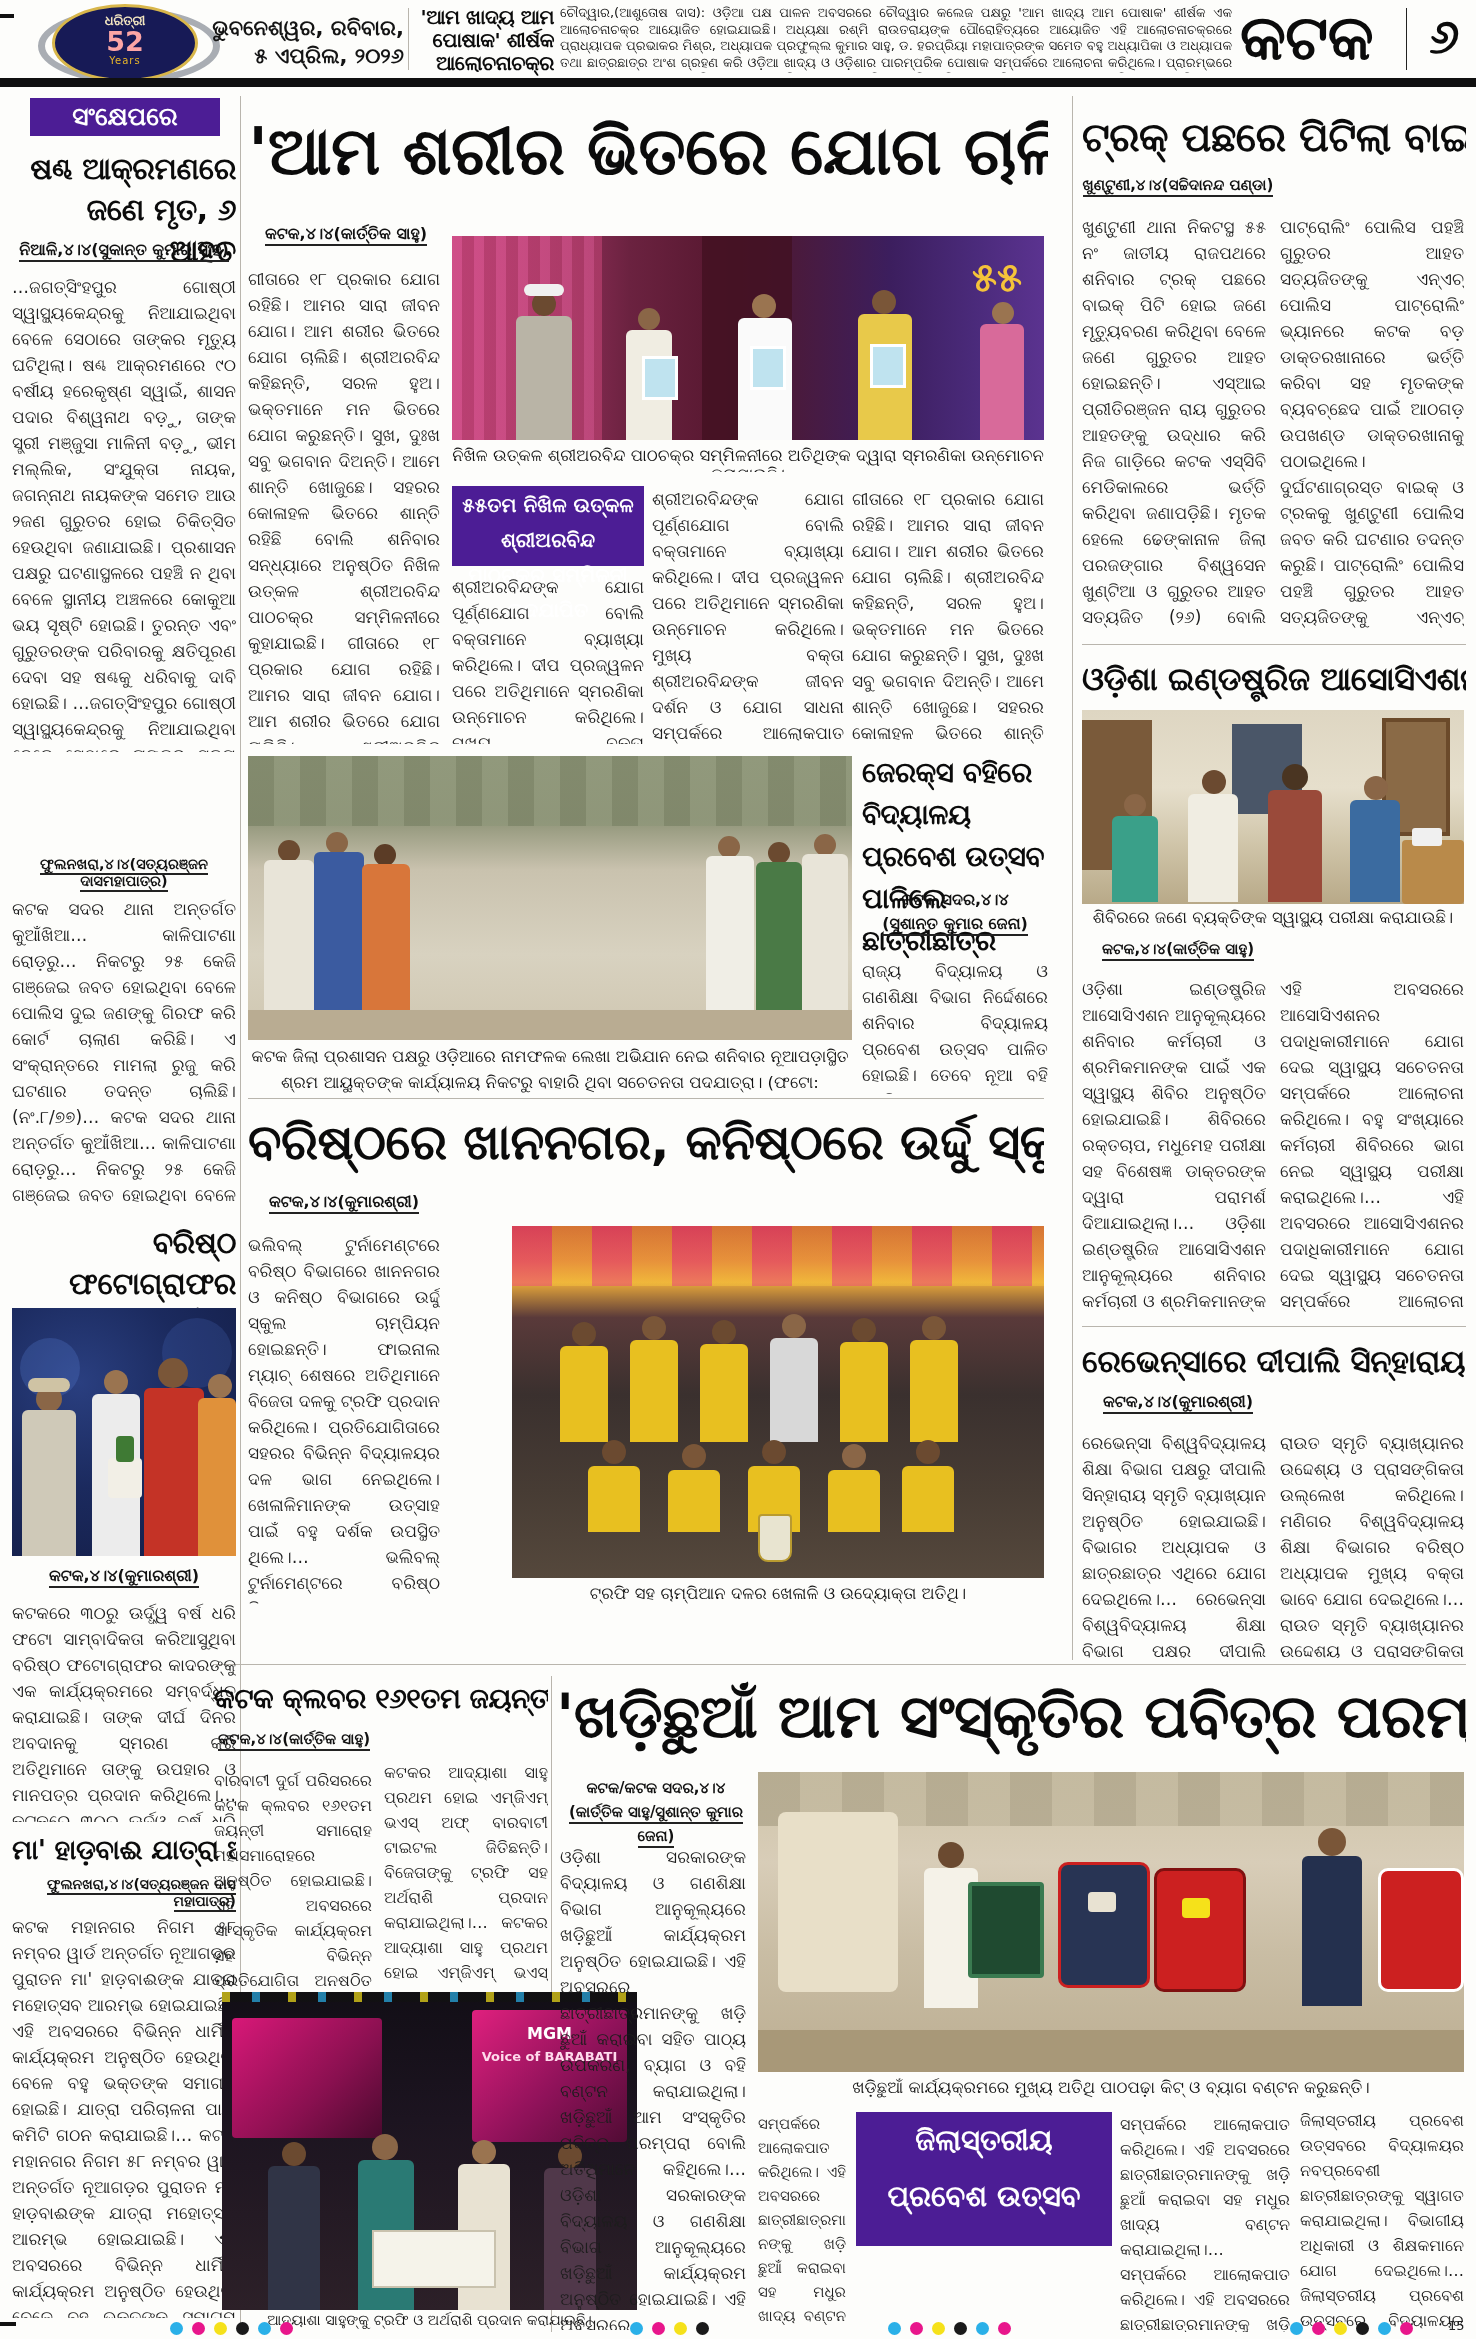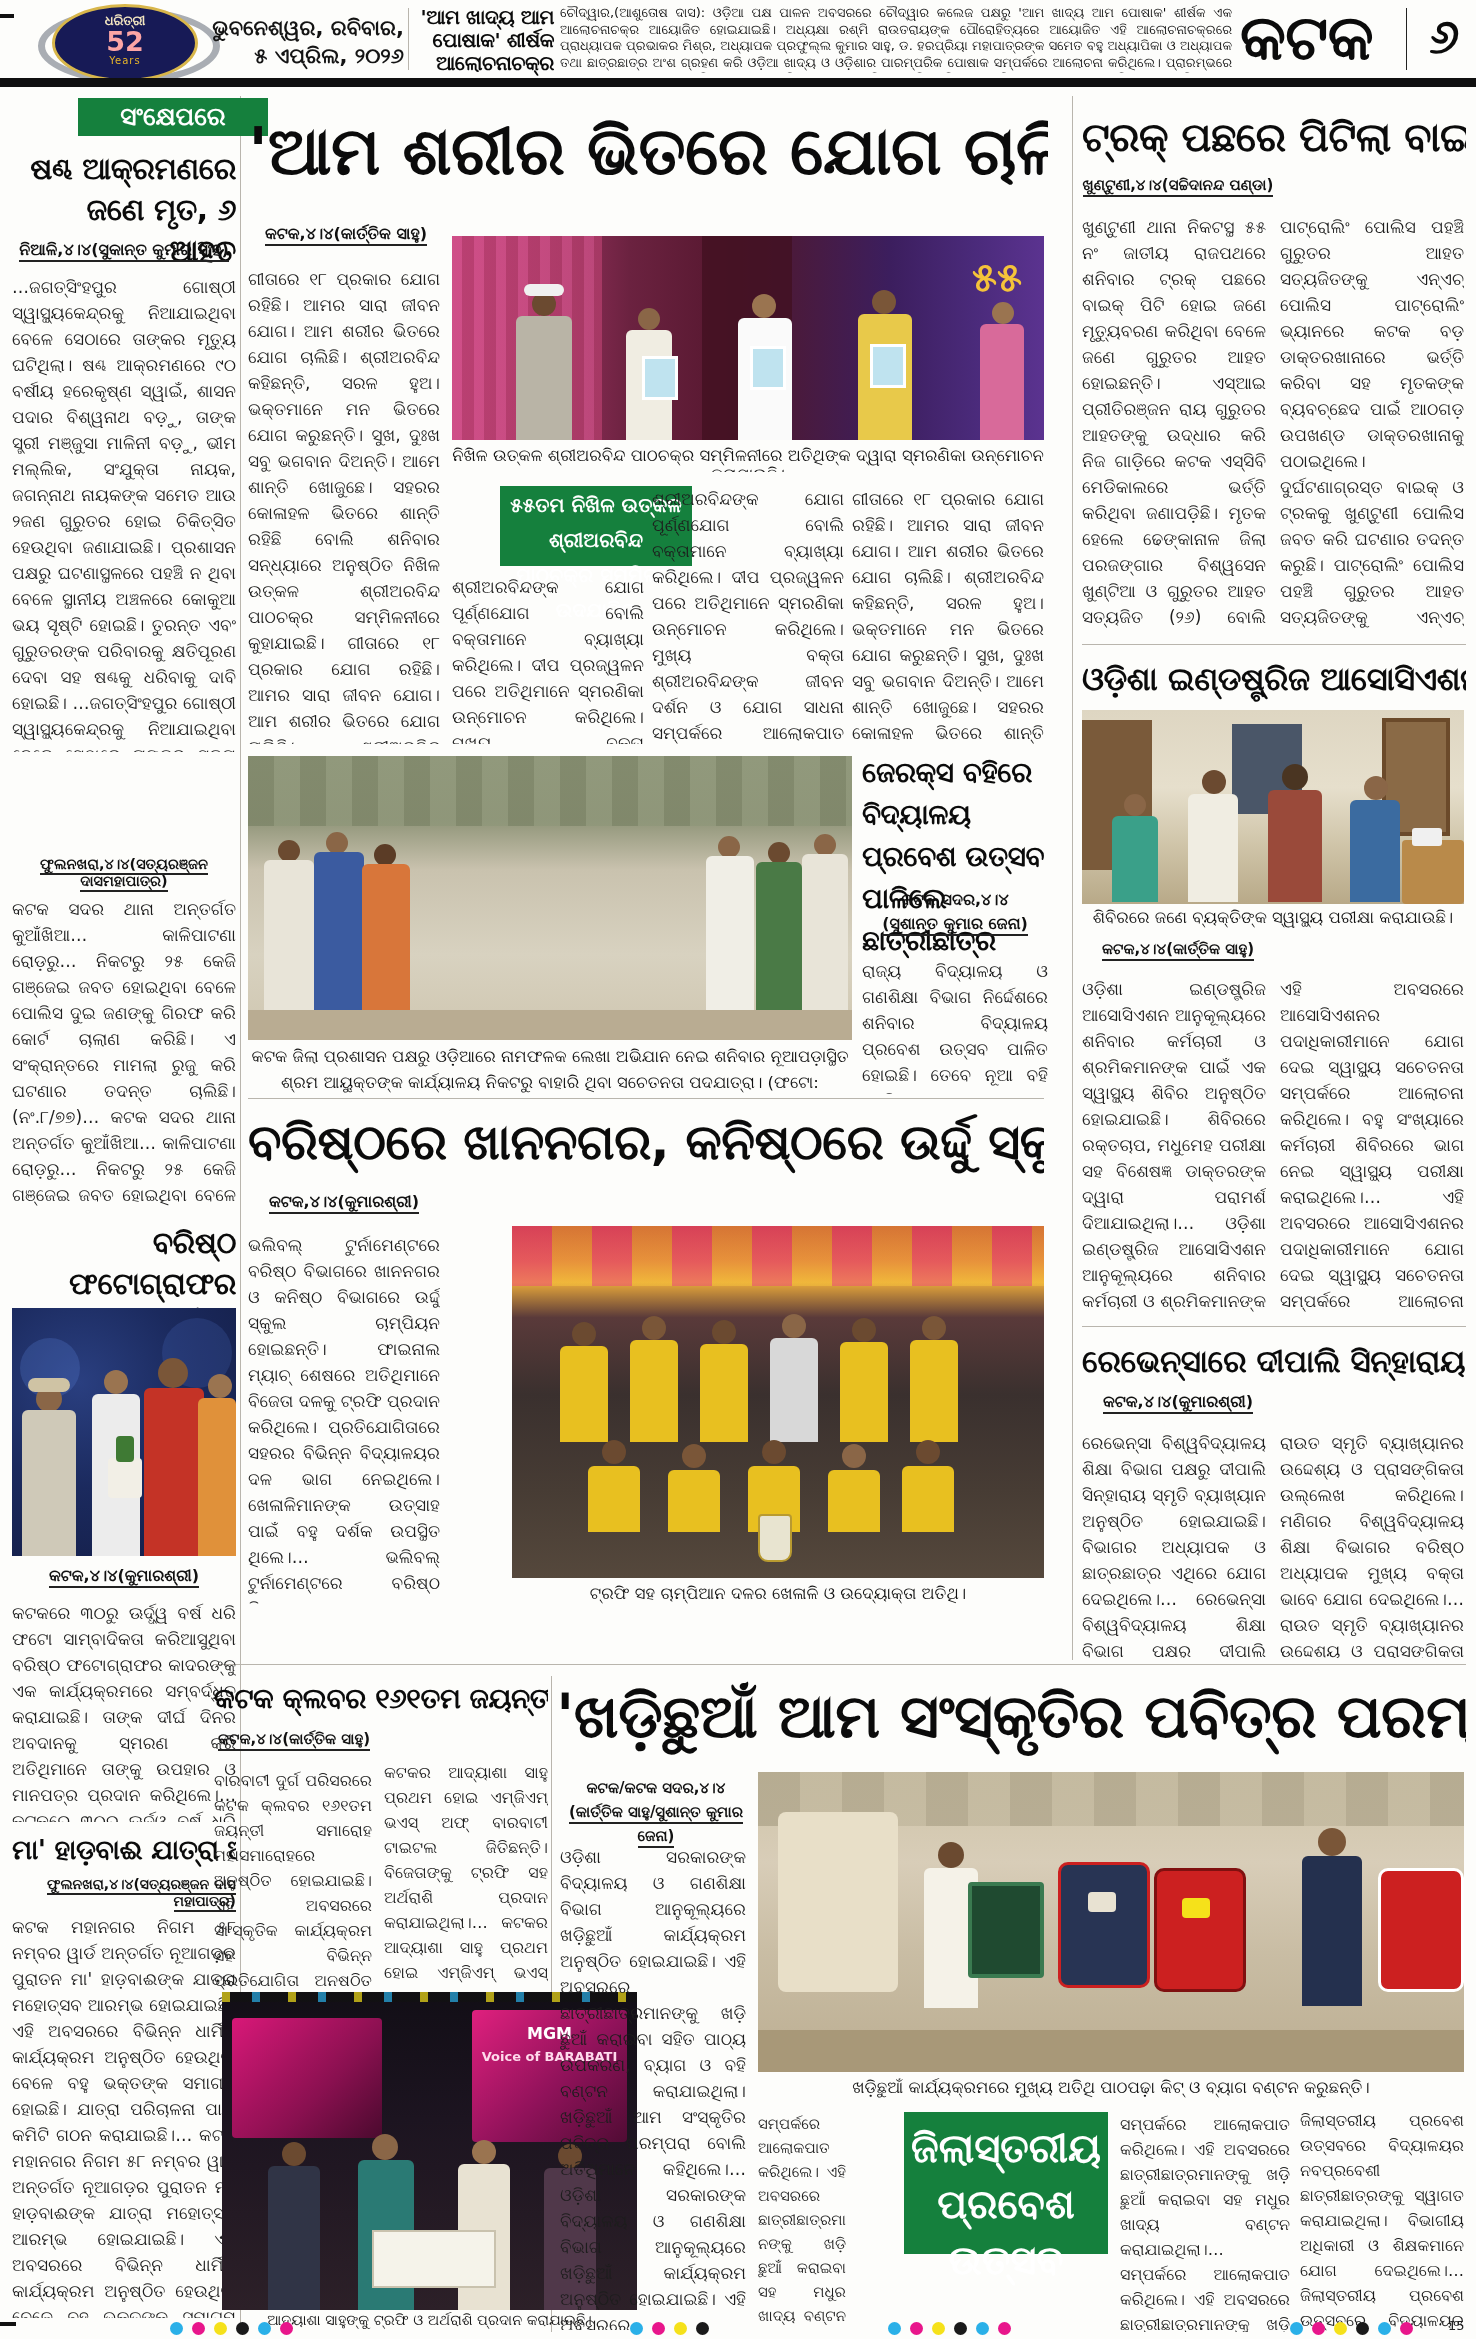--- a/index.html
+++ b/index.html
@@ -6,21 +6,21 @@
   #page{position:relative;width:1476px;height:2339px;background:#fdfdfb;margin:0 auto;
         font-family:"DejaVu Sans","Liberation Sans",sans-serif;color:#141414;overflow:hidden;}
   .abs{position:absolute;}
   .nowrap{white-space:nowrap;overflow:hidden;}
   .hl{font-weight:bold;color:#0b0b0b;letter-spacing:-0.5px;}
   .center{text-align:right;}
   .body-col{font-size:17px;line-height:26px;text-align:justify;color:#1d1d1d;overflow:hidden;word-break:break-word;}
   .byline{font-weight:bold;font-size:16px;text-align:center;color:#111;}
   .byline span{border-bottom:2px solid #222;padding-bottom:1px;}
   .caption{font-size:16.5px;font-weight:500;color:#111;text-align:center;overflow:hidden;}
-  .blackbox{background:#15803d;color:#fff;font-weight:bold;text-align:center;margin-left:48px;}
+  .blackbox{background:#4c1d95;color:#fff;font-weight:bold;text-align:center;}
   .vrule{width:1px;background:#b9b5ad;}
   .hrule{height:1px;background:#b9b5ad;}
   .photo{overflow:hidden;}
   .fig{position:absolute;border-radius:6px 6px 0 0;}
   .head{position:absolute;border-radius:50%;}
   .masthead-strip{font-size:13px;line-height:16.5px;text-align:justify;color:#111;overflow:hidden;}
   .dots span{display:inline-block;width:13px;height:13px;border-radius:50%;margin-right:9px;vertical-align:middle;}
 </style>
 </head>
 <body>
@@ -253,21 +253,21 @@
     <div class="fig" style="left:544px;top:84px;width:60px;height:150px;background:#24304e;"></div>
     <div class="abs" style="left:300px;top:90px;width:86px;height:120px;background:#283454;border-radius:10px;border:3px solid #cc2020;"></div>
     <div class="abs" style="left:396px;top:96px;width:86px;height:118px;background:#cc2020;border-radius:10px;border:3px solid #801010;"></div>
     <div class="abs" style="left:620px;top:96px;width:80px;height:118px;background:#cc2020;border-radius:10px;border:3px solid #fff;"></div>
     <div class="abs" style="left:330px;top:120px;width:28px;height:20px;background:#e8e2d2;border-radius:4px;"></div>
     <div class="abs" style="left:424px;top:126px;width:28px;height:20px;background:#f5e11a;border-radius:4px;"></div>
     <div class="abs" style="left:0;top:258px;width:706px;height:42px;background:#a89878;"></div>
   </div>
   <div class="abs caption" style="left:758px;top:2078px;width:706px;height:26px;">ଖଡ଼ିଛୁଆଁ କାର୍ଯ୍ୟକ୍ରମରେ ମୁଖ୍ୟ ଅତିଥି ପାଠପଢ଼ା କିଟ୍ ଓ ବ୍ୟାଗ ବଣ୍ଟନ କରୁଛନ୍ତି।</div>
 
-  <div class="abs blackbox" style="left:856px;top:2112px;width:204px;height:134px;font-size:40px;line-height:56px;padding-top:8px;">
+  <div class="abs blackbox" style="left:856px;top:2112px;width:256px;height:134px;font-size:29px;line-height:56px;">
     <div>ଜିଲାସ୍ତରୀୟ</div>
     <div>ପ୍ରବେଶ ଉତ୍ସବ</div>
   </div>
   <div class="abs body-col" style="left:1120px;top:2112px;width:170px;height:220px;font-size:16px;line-height:25px;">ସମ୍ପର୍କରେ ଆଲୋକପାତ କରିଥିଲେ। ଏହି ଅବସରରେ ଛାତ୍ରୀଛାତ୍ରମାନଙ୍କୁ ଖଡ଼ି ଛୁଆଁ କରାଇବା ସହ ମଧୁର ଖାଦ୍ୟ ବଣ୍ଟନ କରାଯାଇଥିଲା।… ସମ୍ପର୍କରେ ଆଲୋକପାତ କରିଥିଲେ। ଏହି ଅବସରରେ ଛାତ୍ରୀଛାତ୍ରମାନଙ୍କୁ ଖଡ଼ି ଛୁଆଁ କରାଇବା ସହ ମଧୁର ଖାଦ୍ୟ ବଣ୍ଟନ କରାଯାଇଥିଲା।…</div>
   <div class="abs body-col" style="left:1300px;top:2108px;width:164px;height:224px;font-size:16px;line-height:25px;">ଜିଲାସ୍ତରୀୟ ପ୍ରବେଶ ଉତ୍ସବରେ ବିଦ୍ୟାଳୟର ନବପ୍ରବେଶୀ ଛାତ୍ରୀଛାତ୍ରଙ୍କୁ ସ୍ୱାଗତ କରାଯାଇଥିଲା। ବିଭାଗୀୟ ଅଧିକାରୀ ଓ ଶିକ୍ଷକମାନେ ଯୋଗ ଦେଇଥିଲେ।… ଜିଲାସ୍ତରୀୟ ପ୍ରବେଶ ଉତ୍ସବରେ ବିଦ୍ୟାଳୟର ନବପ୍ରବେଶୀ ଛାତ୍ରୀଛାତ୍ରଙ୍କୁ ସ୍ୱାଗତ କରାଯାଇଥିଲା। ବିଭାଗୀୟ ଅଧିକାରୀ ଓ ଶିକ୍ଷକମାନେ ଯୋଗ ଦେଇଥିଲେ।…</div>
   <div class="abs body-col" style="left:758px;top:2112px;width:88px;height:220px;font-size:15px;line-height:24px;">ସମ୍ପର୍କରେ ଆଲୋକପାତ କରିଥିଲେ। ଏହି ଅବସରରେ ଛାତ୍ରୀଛାତ୍ରମାନଙ୍କୁ ଖଡ଼ି ଛୁଆଁ କରାଇବା ସହ ମଧୁର ଖାଦ୍ୟ ବଣ୍ଟନ କରାଯାଇଥିଲା।…</div>
 
   <div class="abs hl center nowrap" style="left:1082px;top:106px;width:384px;font-size:40px;line-height:62px;">ଟ୍ରକ୍ ପଛରେ ପିଟିଲା ବାଇକ୍: ଜଣେ ମୃତ</div>
   <div class="abs byline" style="left:1082px;top:176px;width:192px;font-size:15px;">
     <span>ଖୁଣ୍ଟୁଣୀ,୪।୪(ସଚ୍ଚିଦାନନ୍ଦ ପଣ୍ଡା)</span>

